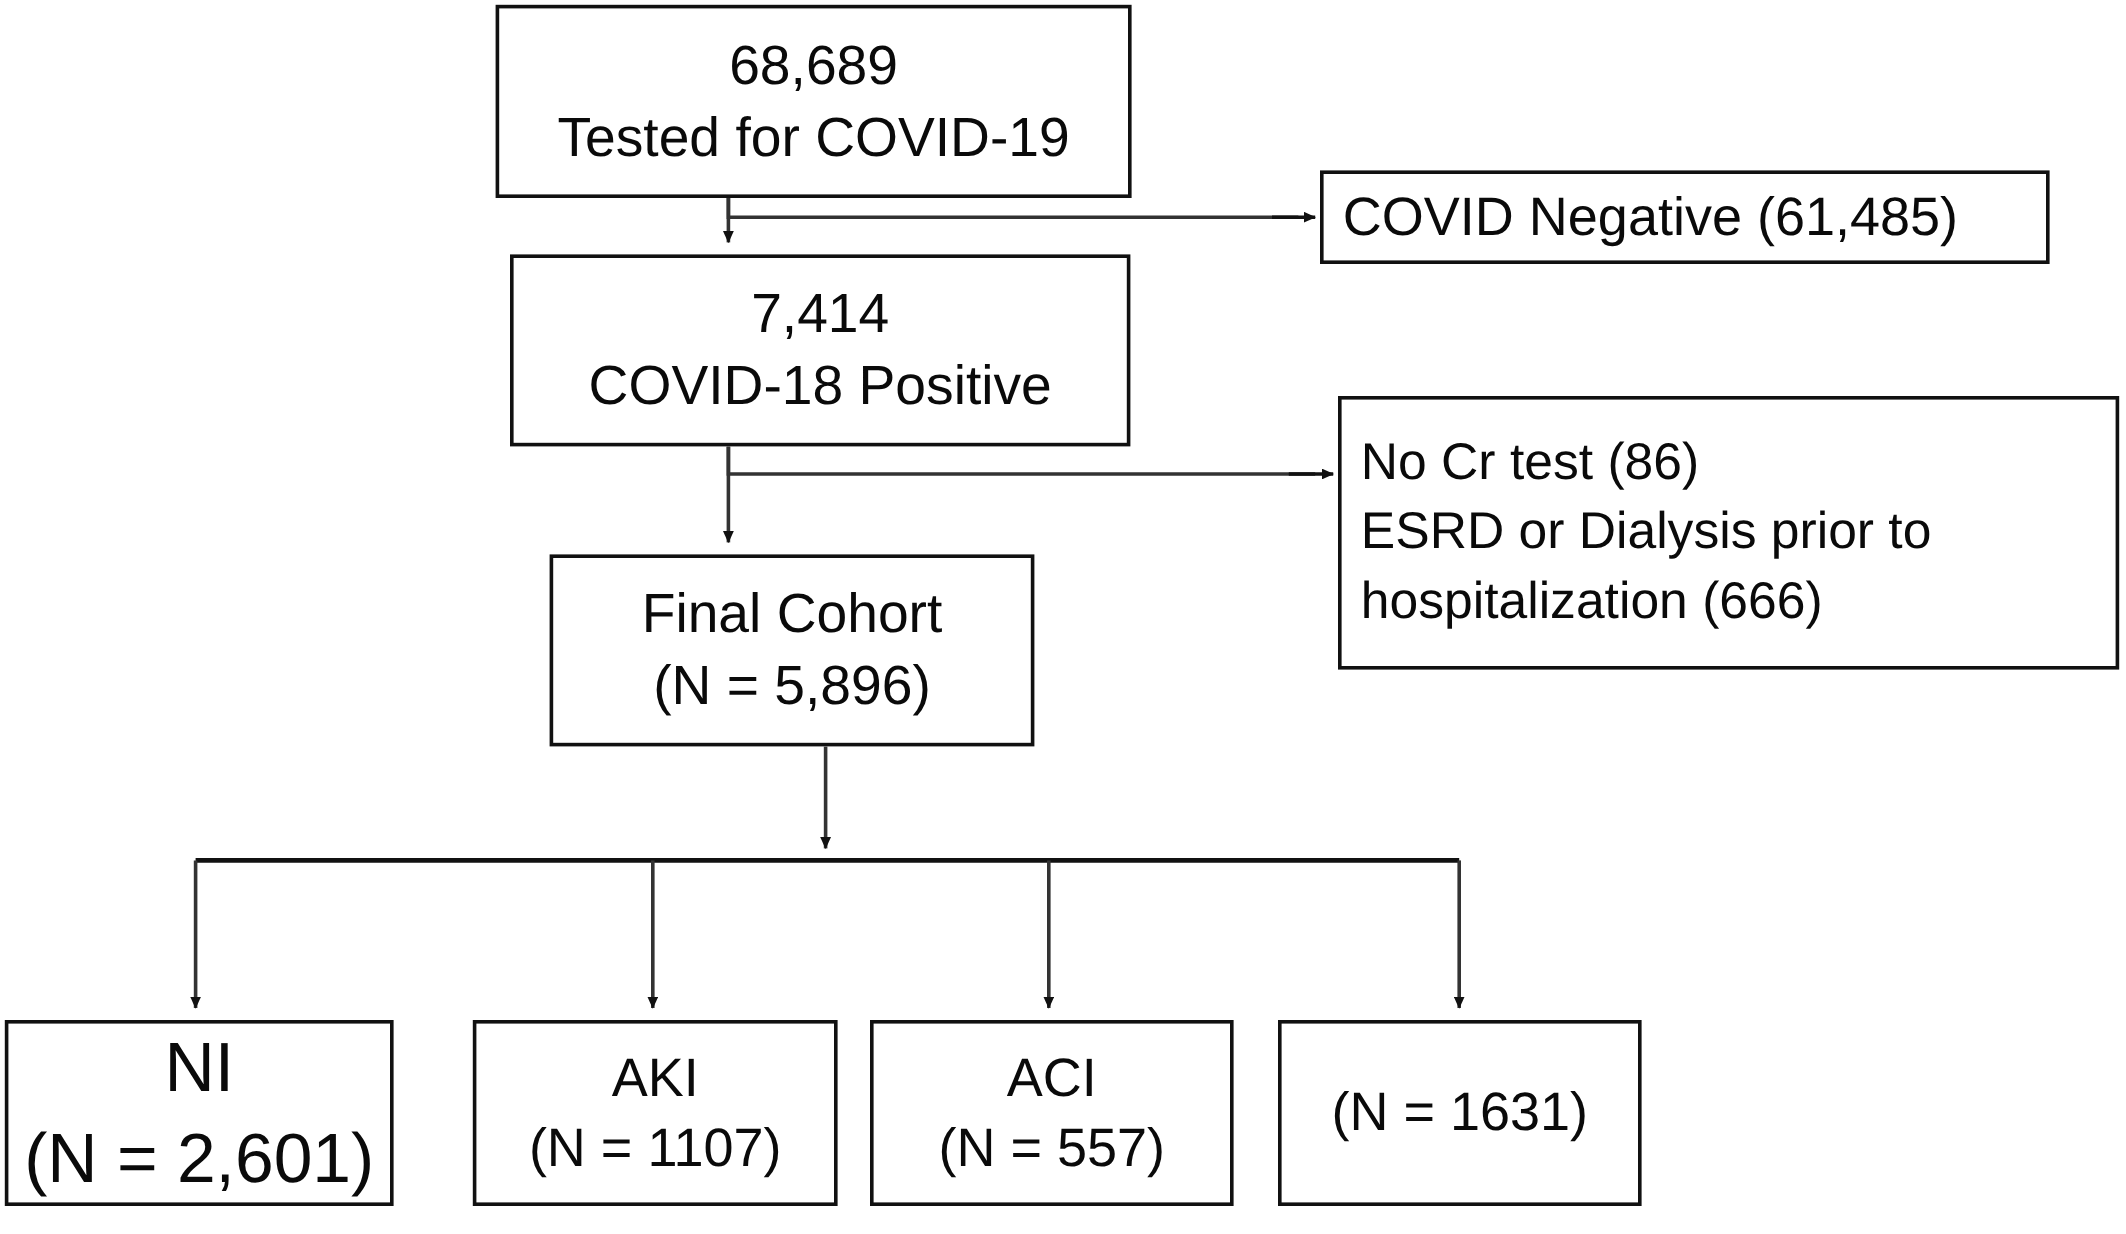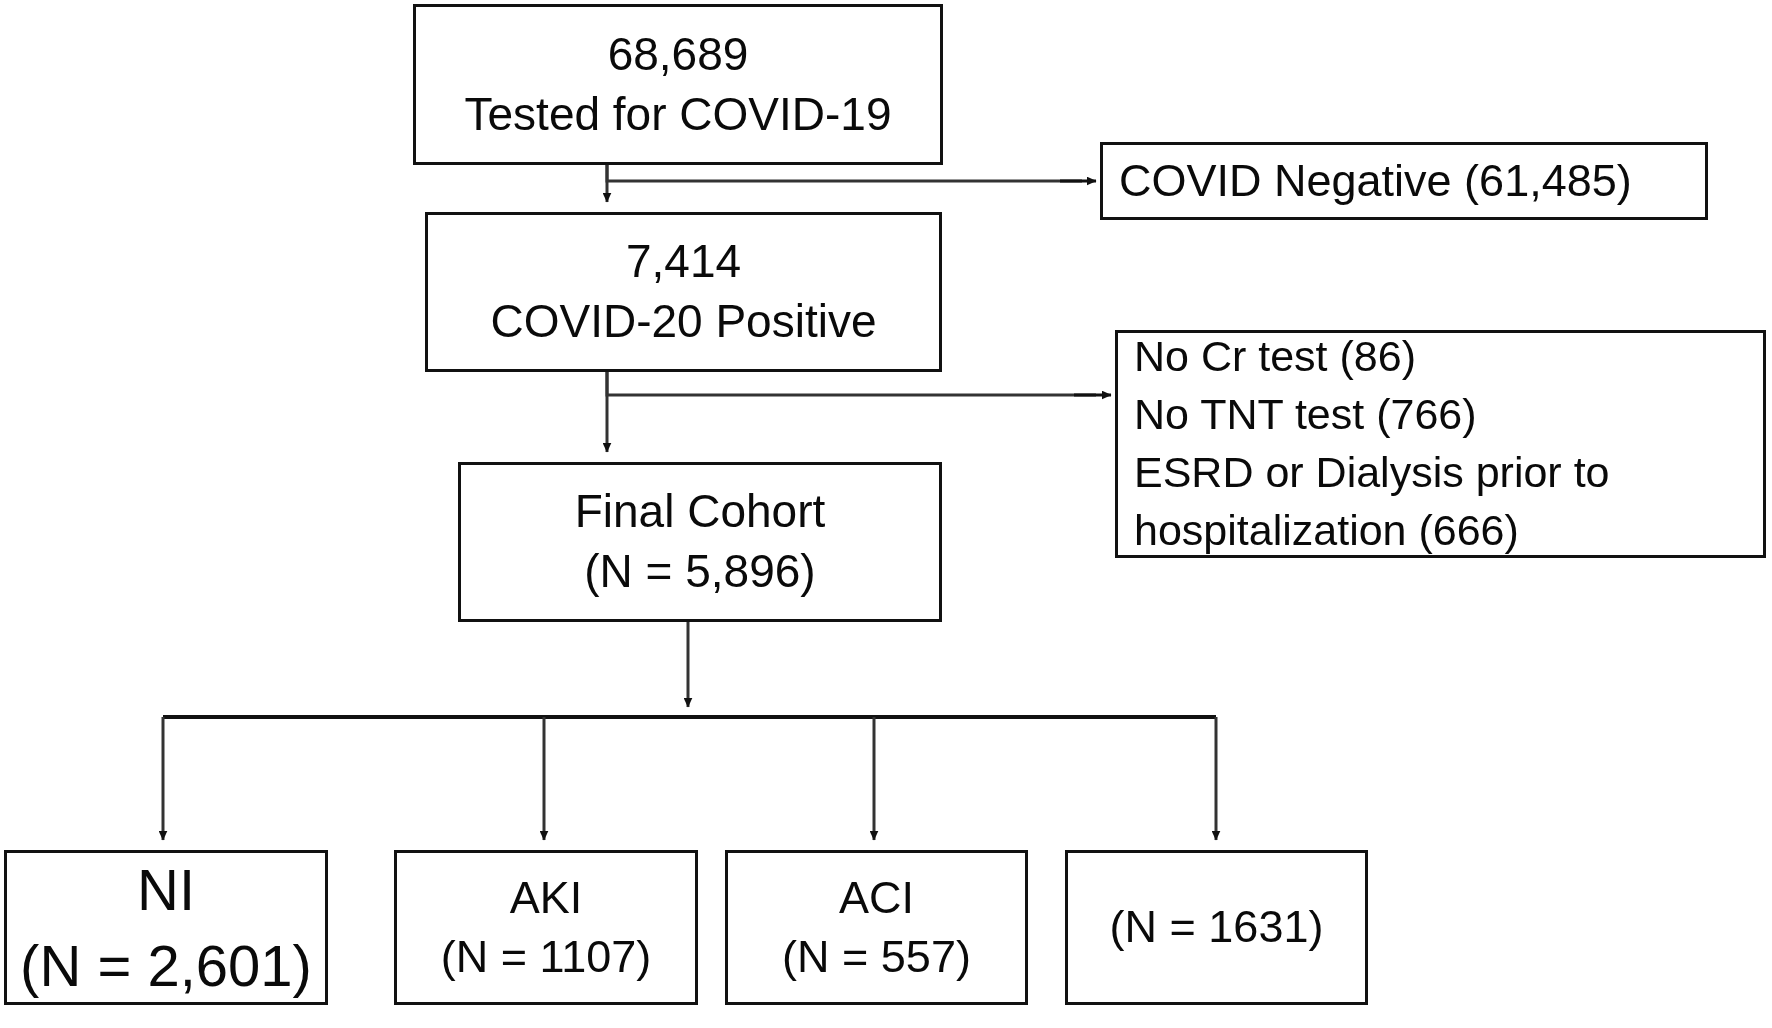--- a/index.html
+++ b/index.html
@@ -34,21 +34,21 @@
     color: #0a0a0a;
     line-height: 1.30;
   }
   .node.center { align-items: center; text-align: center; }
   .node.left   { align-items: flex-start; text-align: left; padding-left: 16px; padding-right: 10px; }
   .line { display: block; white-space: nowrap; }
 
   
   #node-tested       { left: 413px;  top: 4px;   width: 530px; height: 161px; font-size: 46px; }
   #node-positive     { left: 425px;  top: 212px; width: 517px; height: 160px; font-size: 46px; }
-  #node-cohort       { left: 458px;  top: 462px; width: 484px; height: 160px; font-size: 46px; }
+  #node-cohort       { left: 458px;  top: 462px; width: 404px; height: 160px; font-size: 46px; }
   #node-covid-neg    { left: 1100px; top: 142px; width: 608px; height: 78px;  font-size: 45px; }
   #node-exclusions   { left: 1115px; top: 330px; width: 651px; height: 228px; font-size: 43px; }
 
   #node-exclusions .line { margin: 1px 0; }
 
   #node-ni           { left: 4px;    top: 850px; width: 324px; height: 155px; font-size: 58px; }
   #node-aki          { left: 394px;  top: 850px; width: 304px; height: 155px; font-size: 45px; }
   #node-aci          { left: 725px;  top: 850px; width: 303px; height: 155px; font-size: 45px; }
   #node-akiaci       { left: 1065px; top: 850px; width: 303px; height: 155px; font-size: 45px; }
 </style>
@@ -105,26 +105,25 @@
     <span class="line">68,689</span>
     <span class="line">Tested for COVID-19</span>
   </div>
 
   <div class="node left" id="node-covid-neg">
     <span class="line">COVID Negative (61,485)</span>
   </div>
 
   <div class="node center" id="node-positive">
     <span class="line">7,414</span>
-    <span class="line">COVID-20 Positive</span>
+    <span class="line">COVID-18 Positive</span>
   </div>
 
   <div class="node left" id="node-exclusions">
     <span class="line">No Cr test (86)</span>
-    <span class="line">No TNT test (766)</span>
     <span class="line">ESRD or Dialysis prior to</span>
     <span class="line">hospitalization (666)</span>
   </div>
 
   <div class="node center" id="node-cohort">
     <span class="line">Final Cohort</span>
     <span class="line">(N = 5,896)</span>
   </div>
 
   <div class="node center" id="node-ni">

